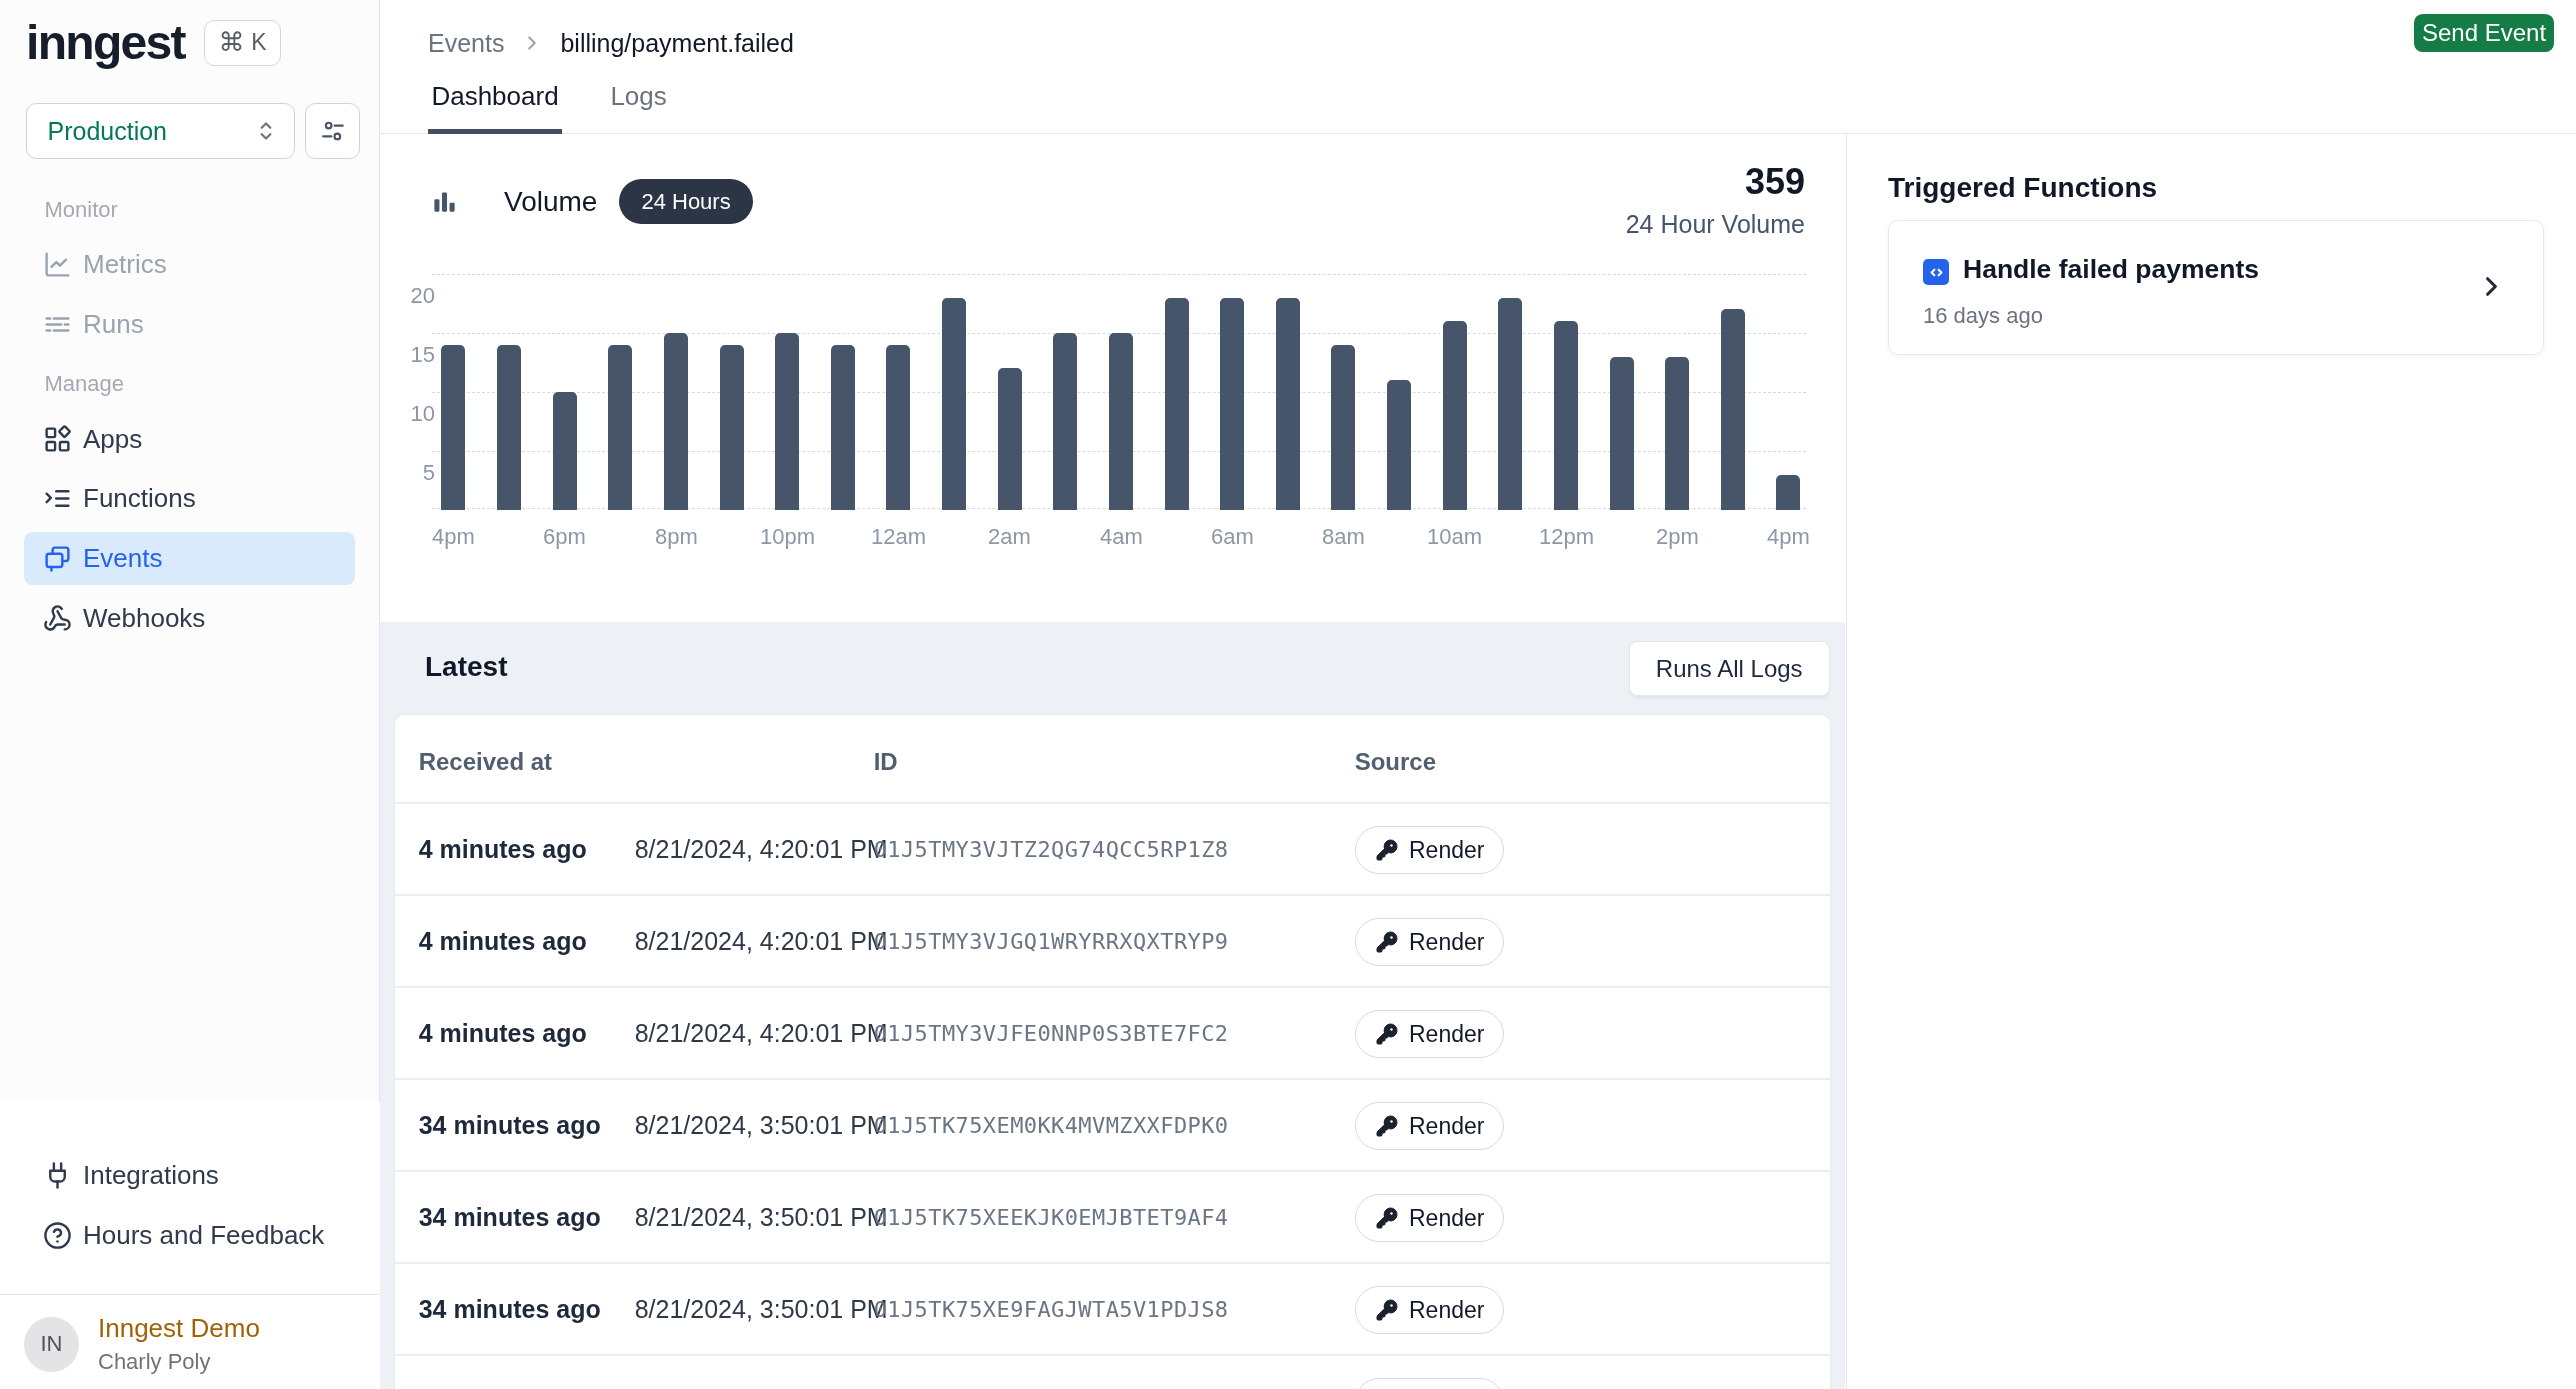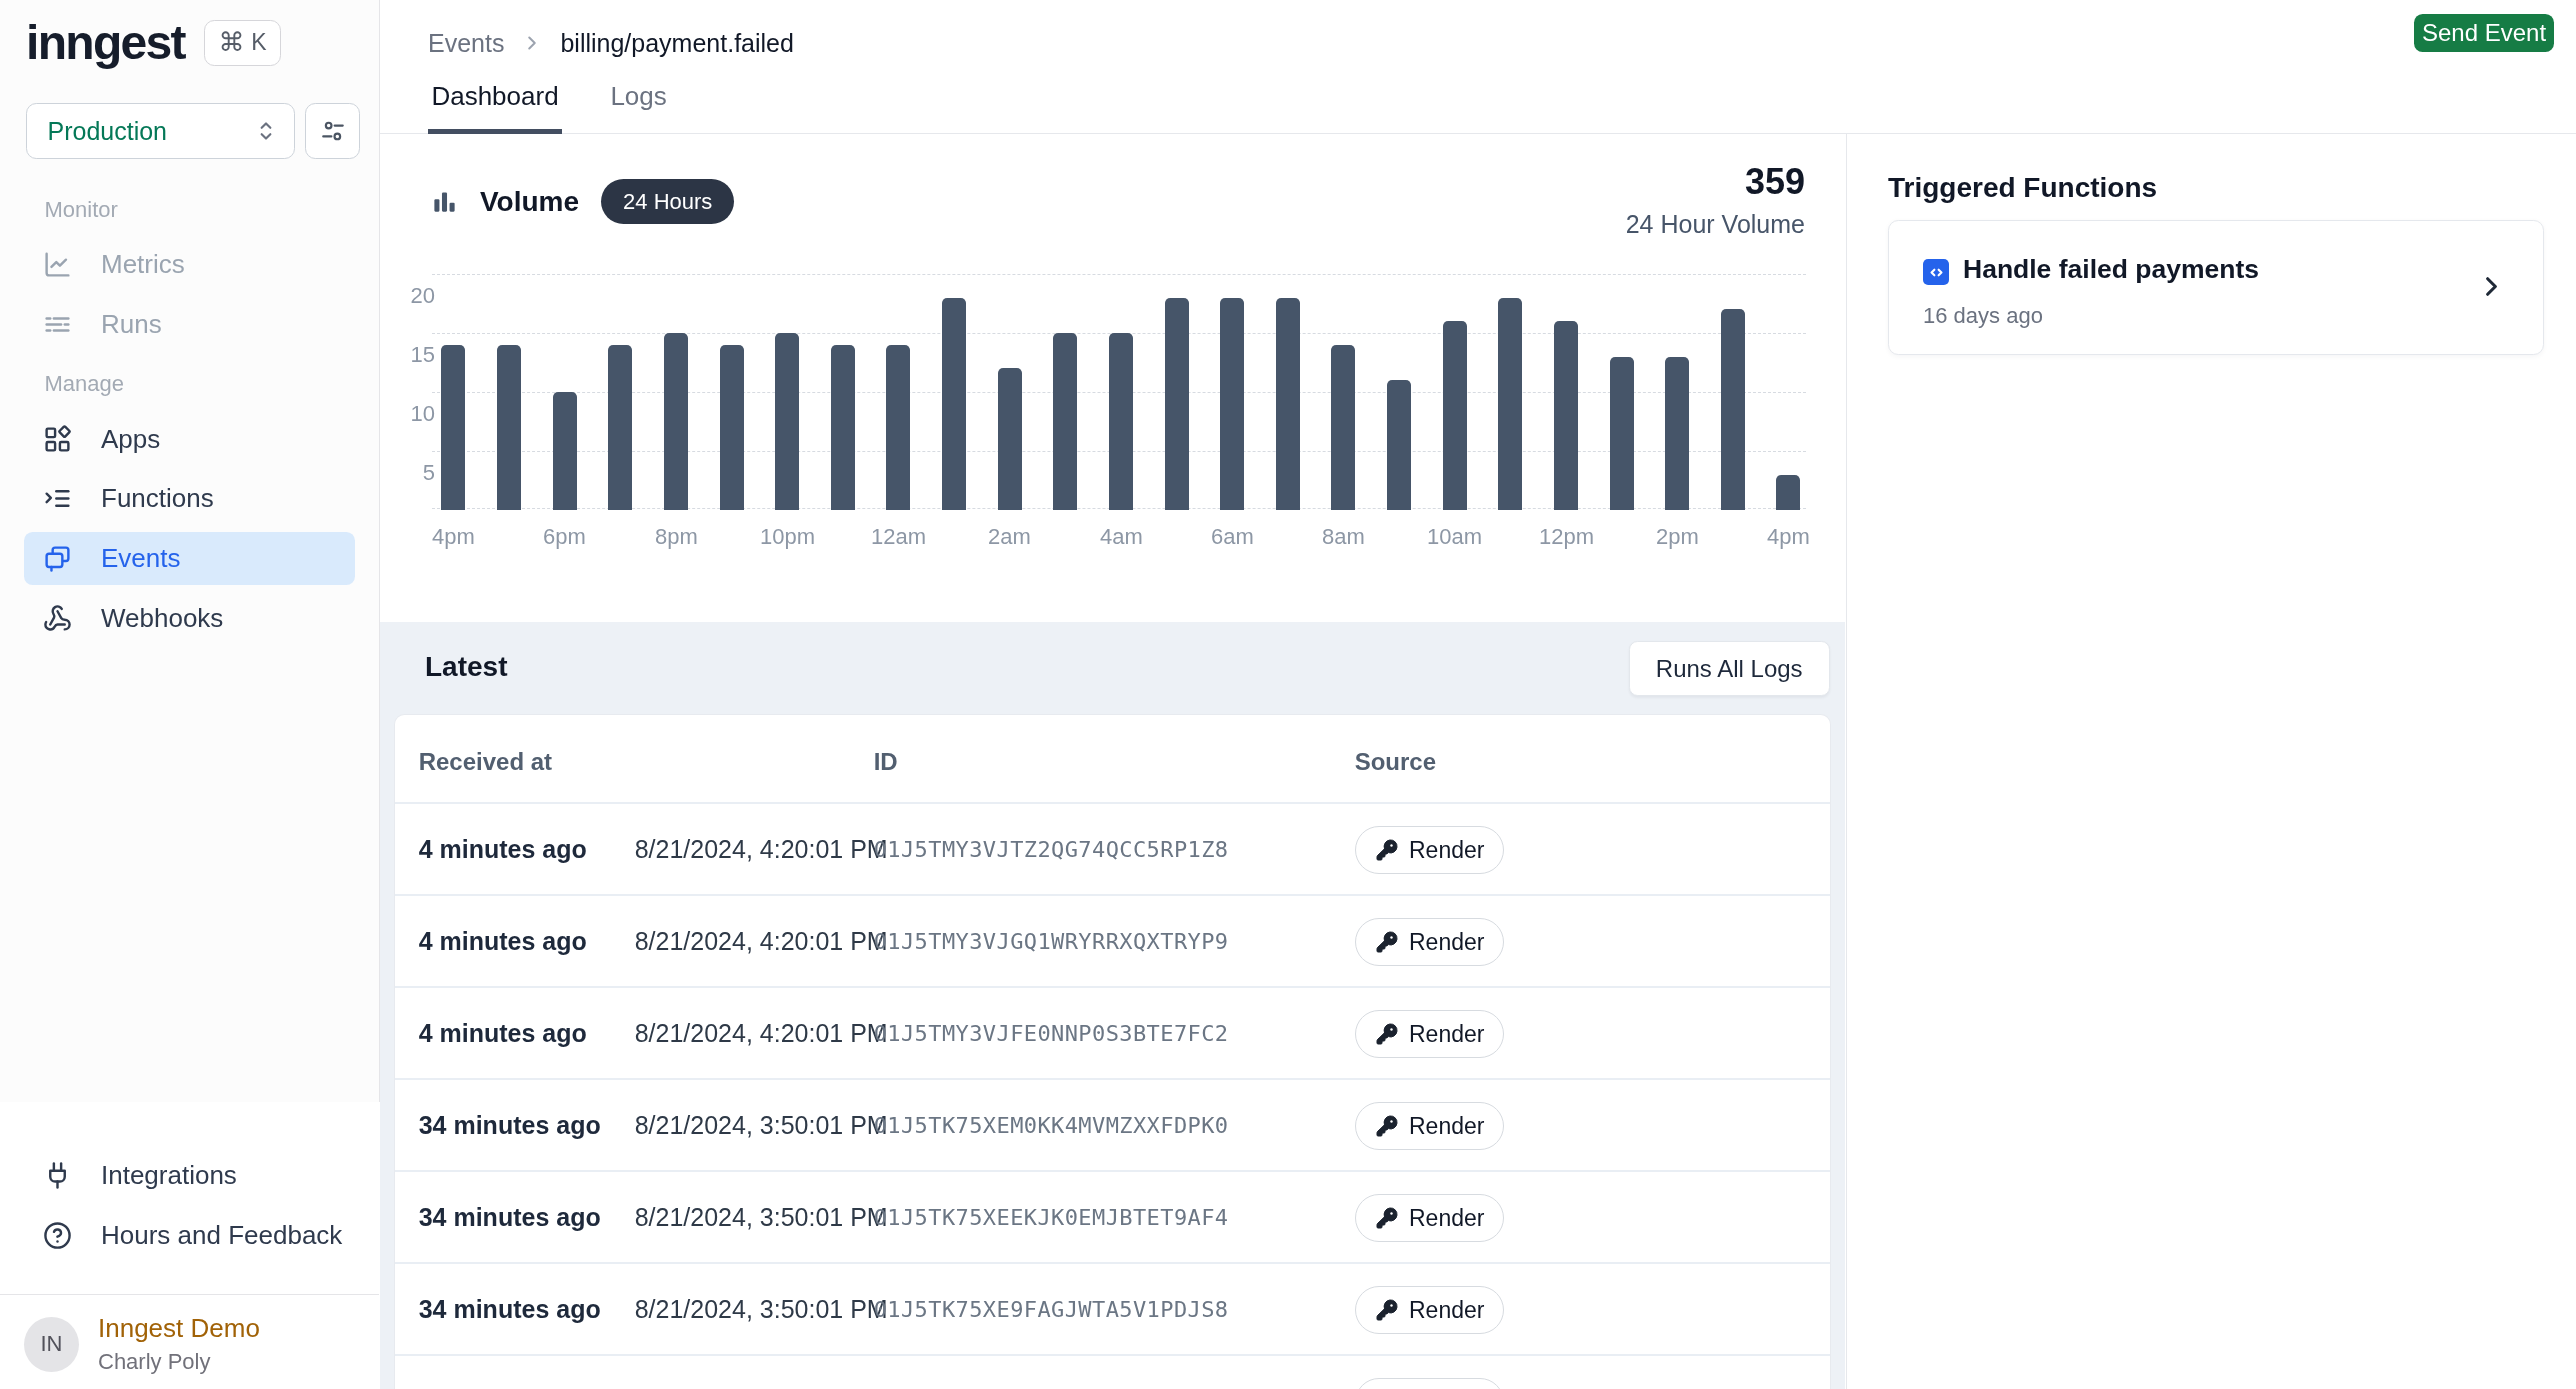--- a/index.html
+++ b/index.html
@@ -16,21 +16,21 @@
   .kbd-badge .cmd { font-size:26px; }
   .env-row { position:absolute; left:26px; top:103px; display:flex; gap:10.3px;align-items:flex-end; }
   .env-select { width:269px; height:56px; border:1.7px solid #cdd3da; border-radius:10.3px; background:#fff;
     display:flex; align-items:center; padding:0 15.4px 0 20.5px; }
   .env-select .env-label { flex:1; font-size:25px; color:#047857; }
   .icon-btn { width:55px; height:56px; border:1.7px solid #cdd3da; border-radius:10.3px; background:#fff;
     display:flex; align-items:center; justify-content:center; color:#4b5563; }
   .nav { position:absolute; left:24px; right:24px; top:176px; }
   .nav-label { font-size:22px; color:#a3aab4; margin:20.5px 0 15.4px 20.5px; }
   .nav-item { height:53px; margin-bottom:6.8px; border-radius:8.6px; display:flex; align-items:center;
-    gap:29px; padding-left:19px; font-size:26px; color:#2f3a4d; cursor:pointer; }
+    gap:11px; padding-left:19px; font-size:26px; color:#2f3a4d; cursor:pointer; }
   .nav-item svg { flex:0 0 auto; }
   .nav-item.dim { color:#9aa4b0; }
   .nav-item.active { background:#d9eafc; color:#2563eb; }
   .nav-bottom { position:absolute; left:24px; right:24px; top:1149px; }
   .sidebar-divider { position:absolute; left:0; right:0; top:1294px; border-top:1.7px solid #e5e5e8; }
   .user-row { position:absolute; left:24px; top:1313px; display:flex; align-items:center; gap:19px; }
   .avatar { width:55px; height:55px; border-radius:50%; background:#e4e4e7; color:#52525b;
     font-size:22px; display:flex; align-items:center; justify-content:center; }
   .user-org { font-size:26px; color:#a16207; }
   .user-name { font-size:22px; color:#71717a; margin-top:5.1px; }
@@ -44,21 +44,21 @@
   .tabs { position:absolute; left:48px; bottom:-1.7px; display:flex; gap:45px; }
   .tab { font-size:26px; padding:0 3.4px 17px 3.4px; color:#6b7280; cursor:pointer; }
   .tab.active { color:#111827; font-weight:500; border-bottom:6px solid #434e61; }
   .send-btn { position:absolute; right:22px; top:13.7px; width:140px; height:38px; border:none;
     border-radius:8.6px; background:#167c45; color:#fff; font-size:24px; font-family:inherit; cursor:pointer; }
 
   
   .main { position:absolute; left:380px; top:134px; width:1467px; height:1256px; background:#fff;
     border-right:1.7px solid #e6e8ec; overflow:hidden; }
   .vol-head { position:absolute; left:51px; top:45px; display:flex; align-items:center; gap:22px; }
-  .vol-title { font-size:28px; font-weight:700; color:#111827; }
+  .vol-title { font-size:28px; font-weight:400; color:#111827;margin-left:24px; }
   .vol-badge { height:45px; padding:0 22px; border-radius:855px; background:#2c3545; color:#fff;
     font-size:22px; display:flex; align-items:center; }
   .vol-stat { position:absolute; right:41px; top:27px; text-align:right; }
   .vol-total { font-size:36px; font-weight:700; color:#111827; }
   .vol-total-label { font-size:25px; color:#475569; margin-top:6.8px; }
 
   .chart { position:absolute; left:52px; top:140px; width:1374px; height:236px; }
   .gridline { position:absolute; left:0; right:0; border-top:1.7px dashed #d7dbe1; }
   .bar { position:absolute; width:24px; background:#465569; border-radius:5.1px 5.1px 0 0; bottom:0; }
   .y-tick { position:absolute; left:0; width:55px; text-align:right; font-size:22px; color:#8d97a5; }

